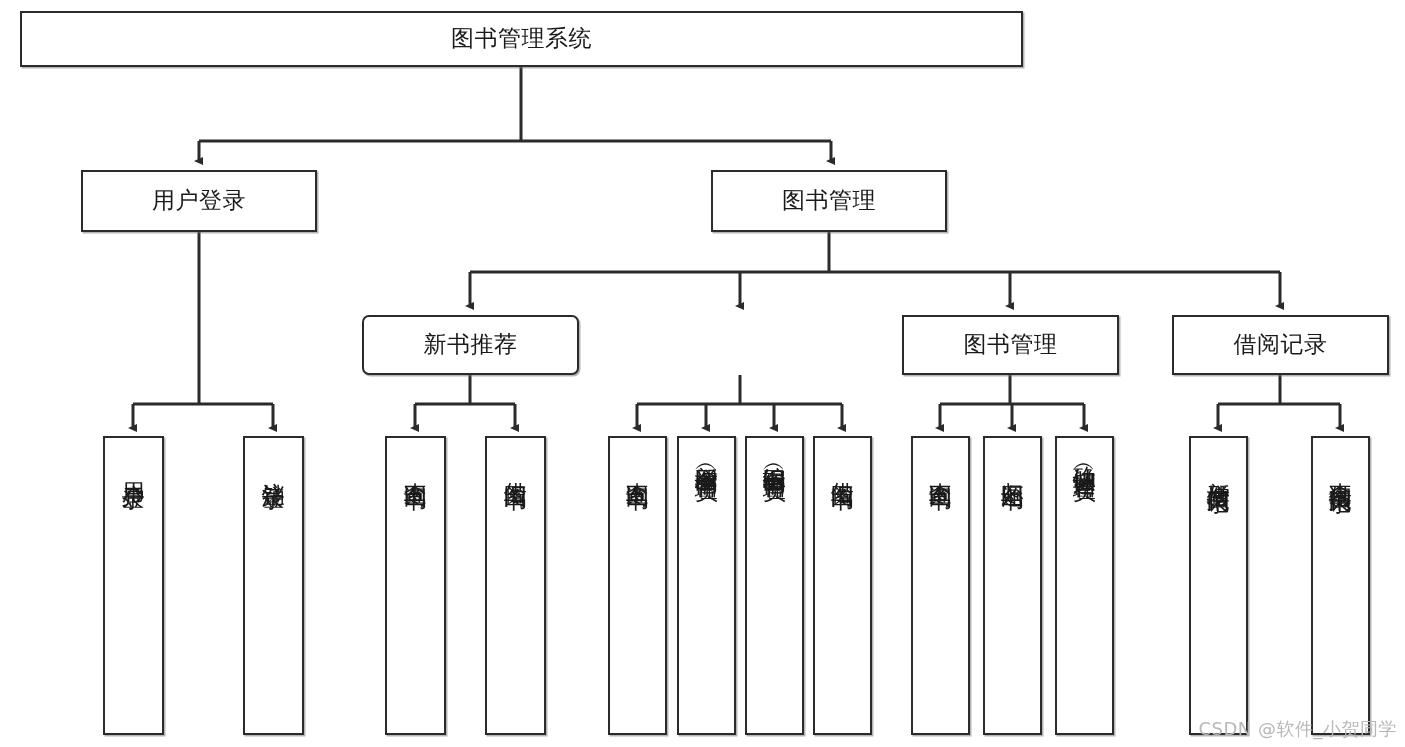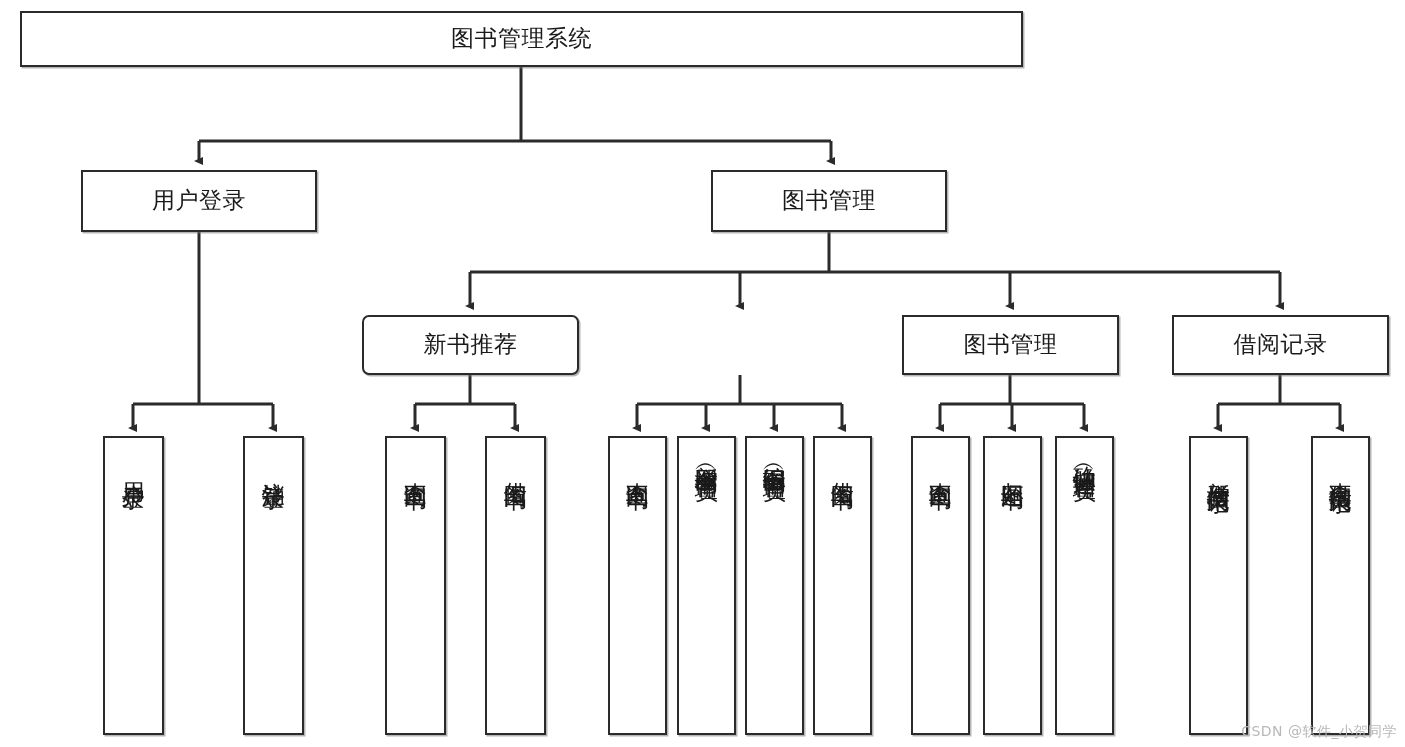--- a/index.html
+++ b/index.html
@@ -66,21 +66,21 @@
   .node.v.tall {
     padding-top: 10px;
   }
   .node.v.mid {
     padding-top: 26px;
   }
   #watermark {
     position: absolute;
     right: 8px;
     bottom: 6px;
-    font-size: 14px;
+    font-size: 18px;
     color: #b8b8b8;
     letter-spacing: 0.5px;
     white-space: nowrap;
     user-select: none;
   }
 </style>
 </head>
 <body>
 
 <div id="canvas">

